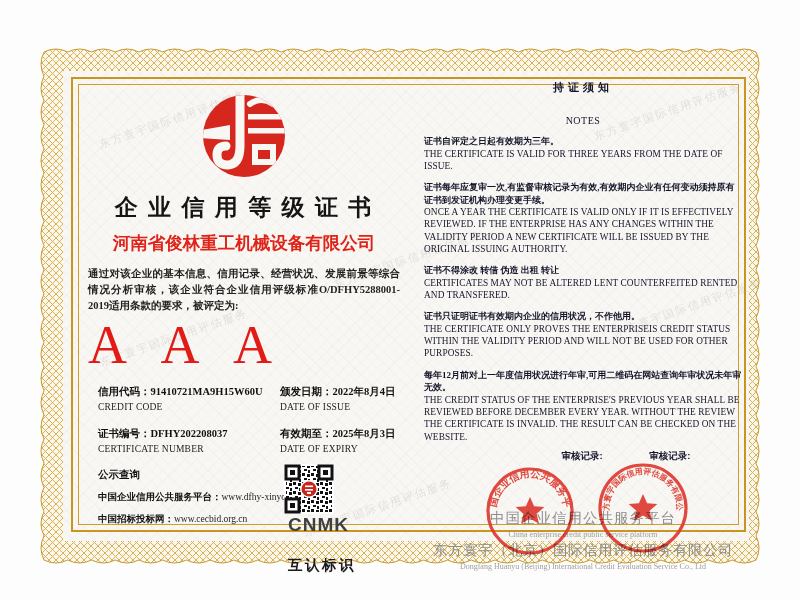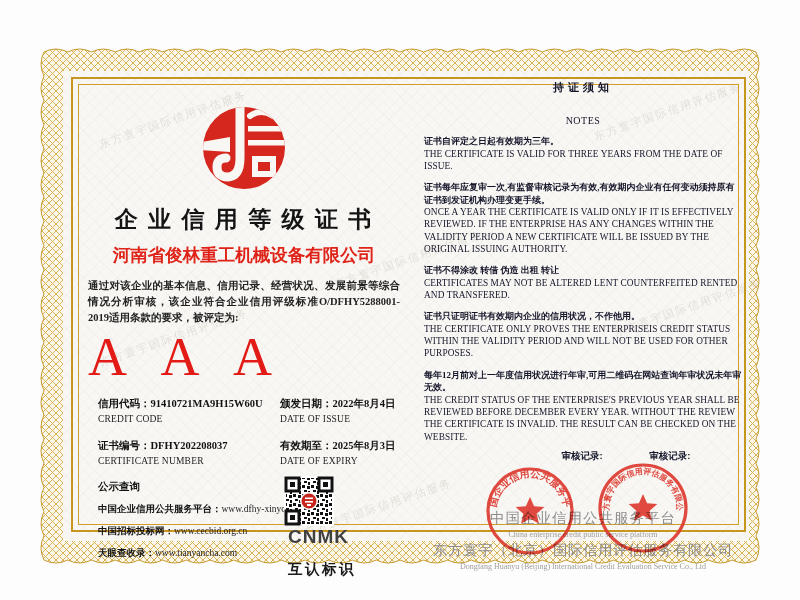--- a/index.html
+++ b/index.html
@@ -20,21 +20,21 @@
   }
   .watermark{
     position:absolute;z-index:3;color:#aea694;opacity:.28;font-size:11px;
     transform:rotate(-19deg);white-space:nowrap;letter-spacing:2px;pointer-events:none;
   }
   .goldline{position:absolute;z-index:4;pointer-events:none;border-style:solid;border-color:#c8951f;}
   .goldline.thick{left:71px;top:77px;width:671px;height:451px;border-width:2.5px;}
   .goldline.thin{left:78px;top:84px;width:659px;height:439px;border-width:1px;border-color:#cf9d28;}
 
   
-  .left-col{position:absolute;z-index:5;left:88px;top:96px;width:312px;}
+  .left-col{position:absolute;z-index:5;left:88px;top:84px;width:312px;}
   .logo-wrap{text-align:center;}
   .cert-title{
     text-align:center;margin-top:4px;font-size:23px;font-weight:bold;color:#141414;
     letter-spacing:2px;white-space:nowrap;
   }
   .company-name{
     text-align:center;margin-top:8px;font-size:17.5px;font-weight:bold;color:#e02318;
     white-space:nowrap;
   }
   .cert-desc{
@@ -53,21 +53,21 @@
   .field .en{font-family:"Liberation Serif",serif;font-size:9.5px;color:#222;margin-top:3px;letter-spacing:.2px;}
   .query-section{position:relative;margin:14px 0 0 10px;height:80px;}
   .query-title{font-size:10.5px;font-weight:bold;color:#111;font-family:Liberation Serif, serif;}
   .query-link{margin-top:9px;font-size:9.5px;white-space:nowrap;}
   .query-link .lbl{font-weight:bold;color:#111;}
   .query-link .url{font-family:"Liberation Serif",serif;color:#222;}
   .qr-block{position:absolute;right:-4px;top:-4px;width:120px;}
   .qr-code{float:left;}
   .qr-captions{float:left;margin-left:4px;}
   .qr-cap-top{font-size:19px;font-weight:bold;color:#404040;letter-spacing:1px;}
-  .qr-cap-bottom{font-size:14.5px;font-weight:bold;color:#1a1a1a;letter-spacing:2.5px;margin-top:12px;font-family:"Liberation Serif",serif;}
+  .qr-cap-bottom{font-size:14.5px;font-weight:bold;color:#1a1a1a;letter-spacing:2.5px;margin-top:20px;font-family:"Liberation Serif",serif;}
 
   
   .right-col{position:absolute;z-index:5;left:424px;top:80px;width:318px;}
   .notes-title-zh{text-align:center;font-size:11px;font-weight:bold;color:#15152a;letter-spacing:4px;}
   .notes-title-en{text-align:center;font-family:"Liberation Serif",serif;font-size:10px;color:#15152a;margin-top:20px;letter-spacing:.5px;}
   .note-item{margin-top:9px;}
   .note-zh{font-size:9px;font-weight:bold;color:#15152a;line-height:12.5px;font-family:"Liberation Serif",serif;}
   .note-en{font-family:"Liberation Serif",serif;font-size:9.3px;color:#15152a;line-height:12.3px;letter-spacing:.1px;}
   .review-row{margin-top:7px;font-size:9.5px;font-weight:bold;color:#15152a;text-align:center;}
   .review-row .r1{margin-left:86px;}
@@ -154,23 +154,20 @@
   </div>
 
   <div class="query-section">
     <div class="query-title">公示查询</div>
     <div class="query-link">
       <span class="lbl">中国企业信用公共服务平台：</span><span class="url">www.dfhy-xinyong.cn</span>
     </div>
     <div class="query-link">
       <span class="lbl">中国招标投标网：</span><span class="url">www.cecbid.org.cn</span>
     </div>
-    <div class="query-link">
-      <span class="lbl">天眼查收录：</span><span class="url">www.tianyancha.com</span>
-    </div>
 
     <div class="qr-block">
       <svg class="qr-code" width="50" height="50" viewBox="0 0 50 50">
         <defs>
           <pattern id="qrm" width="9" height="9" patternUnits="userSpaceOnUse">
             <rect x="0" y="0" width="3" height="3" fill="#111"></rect>
             <rect x="5" y="1" width="3" height="3" fill="#111"></rect>
             <rect x="2" y="5" width="3" height="2" fill="#111"></rect>
             <rect x="6" y="6" width="2" height="3" fill="#111"></rect>
           </pattern>

